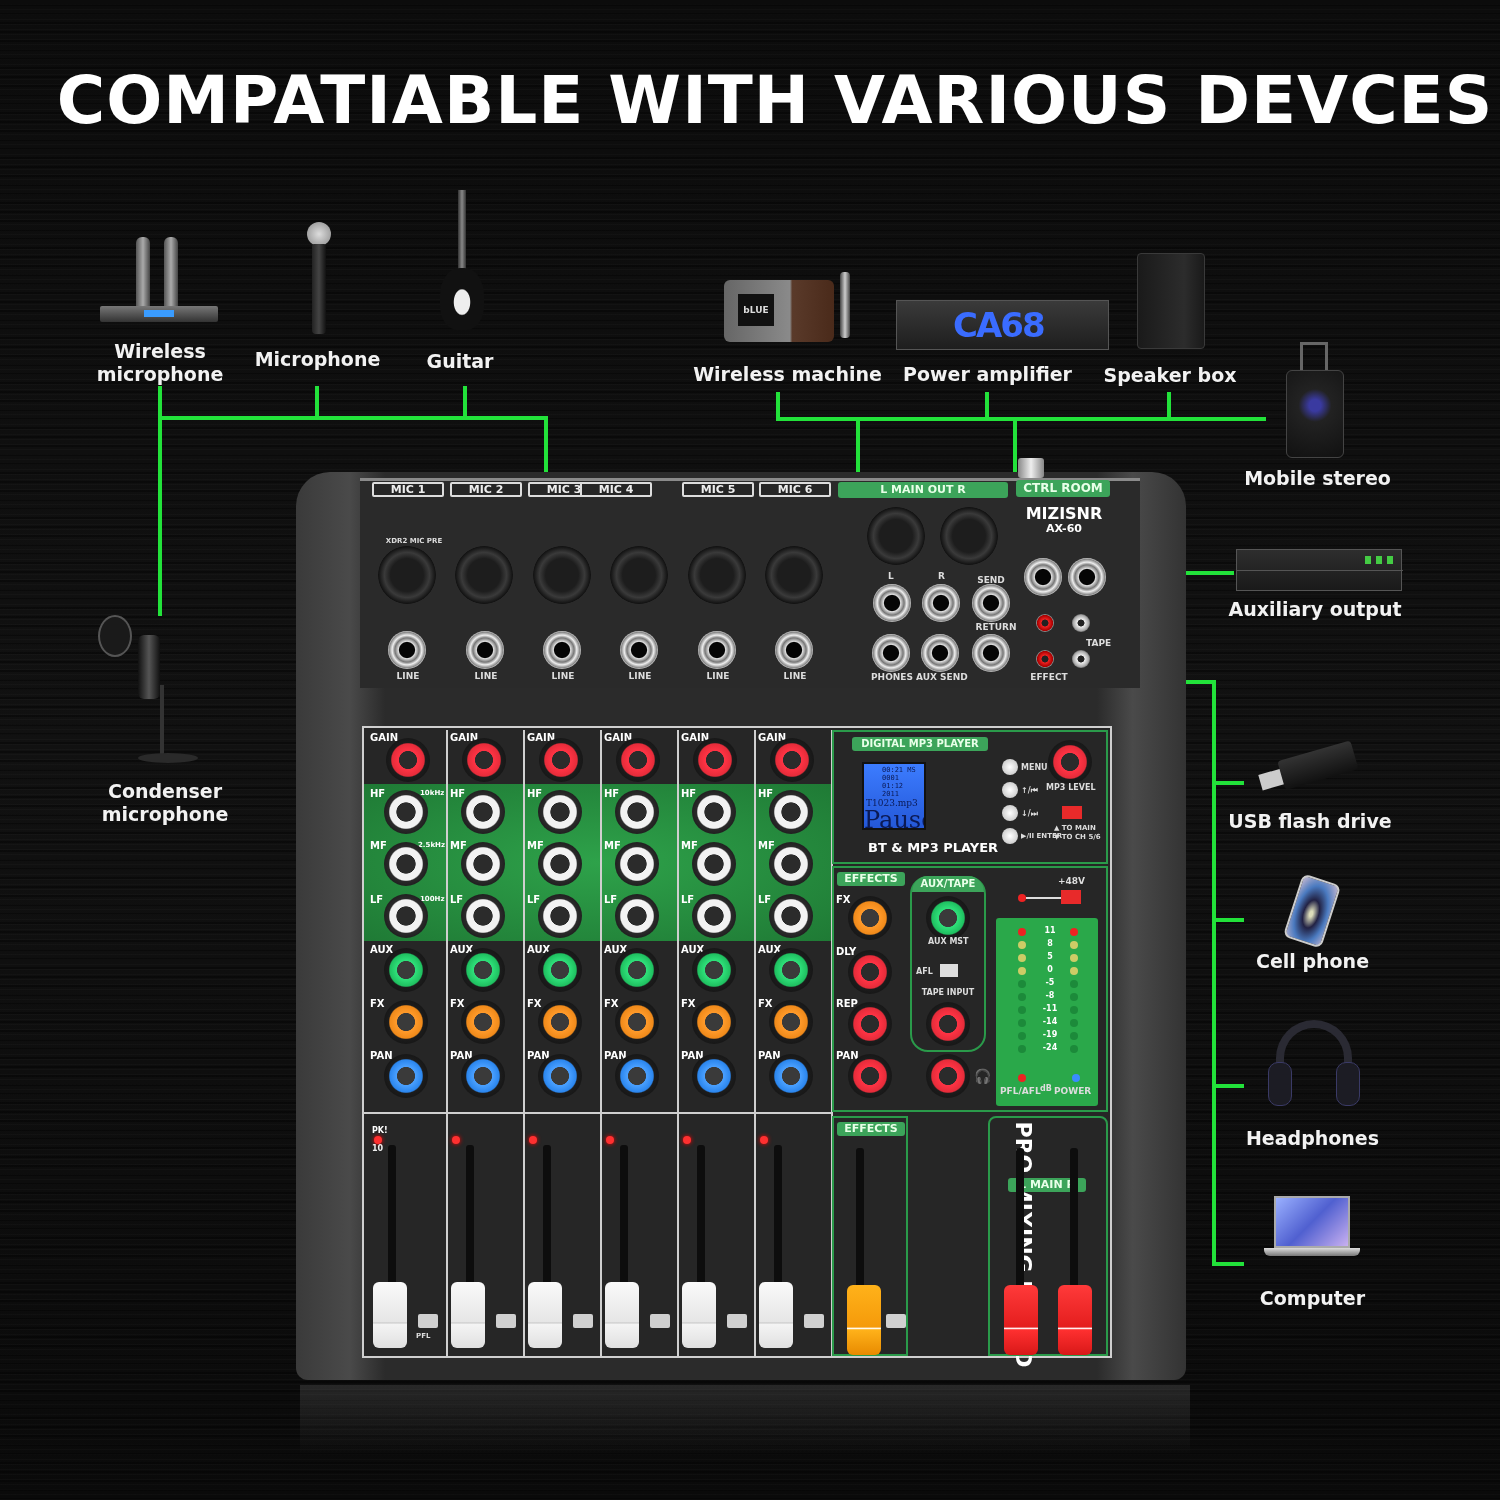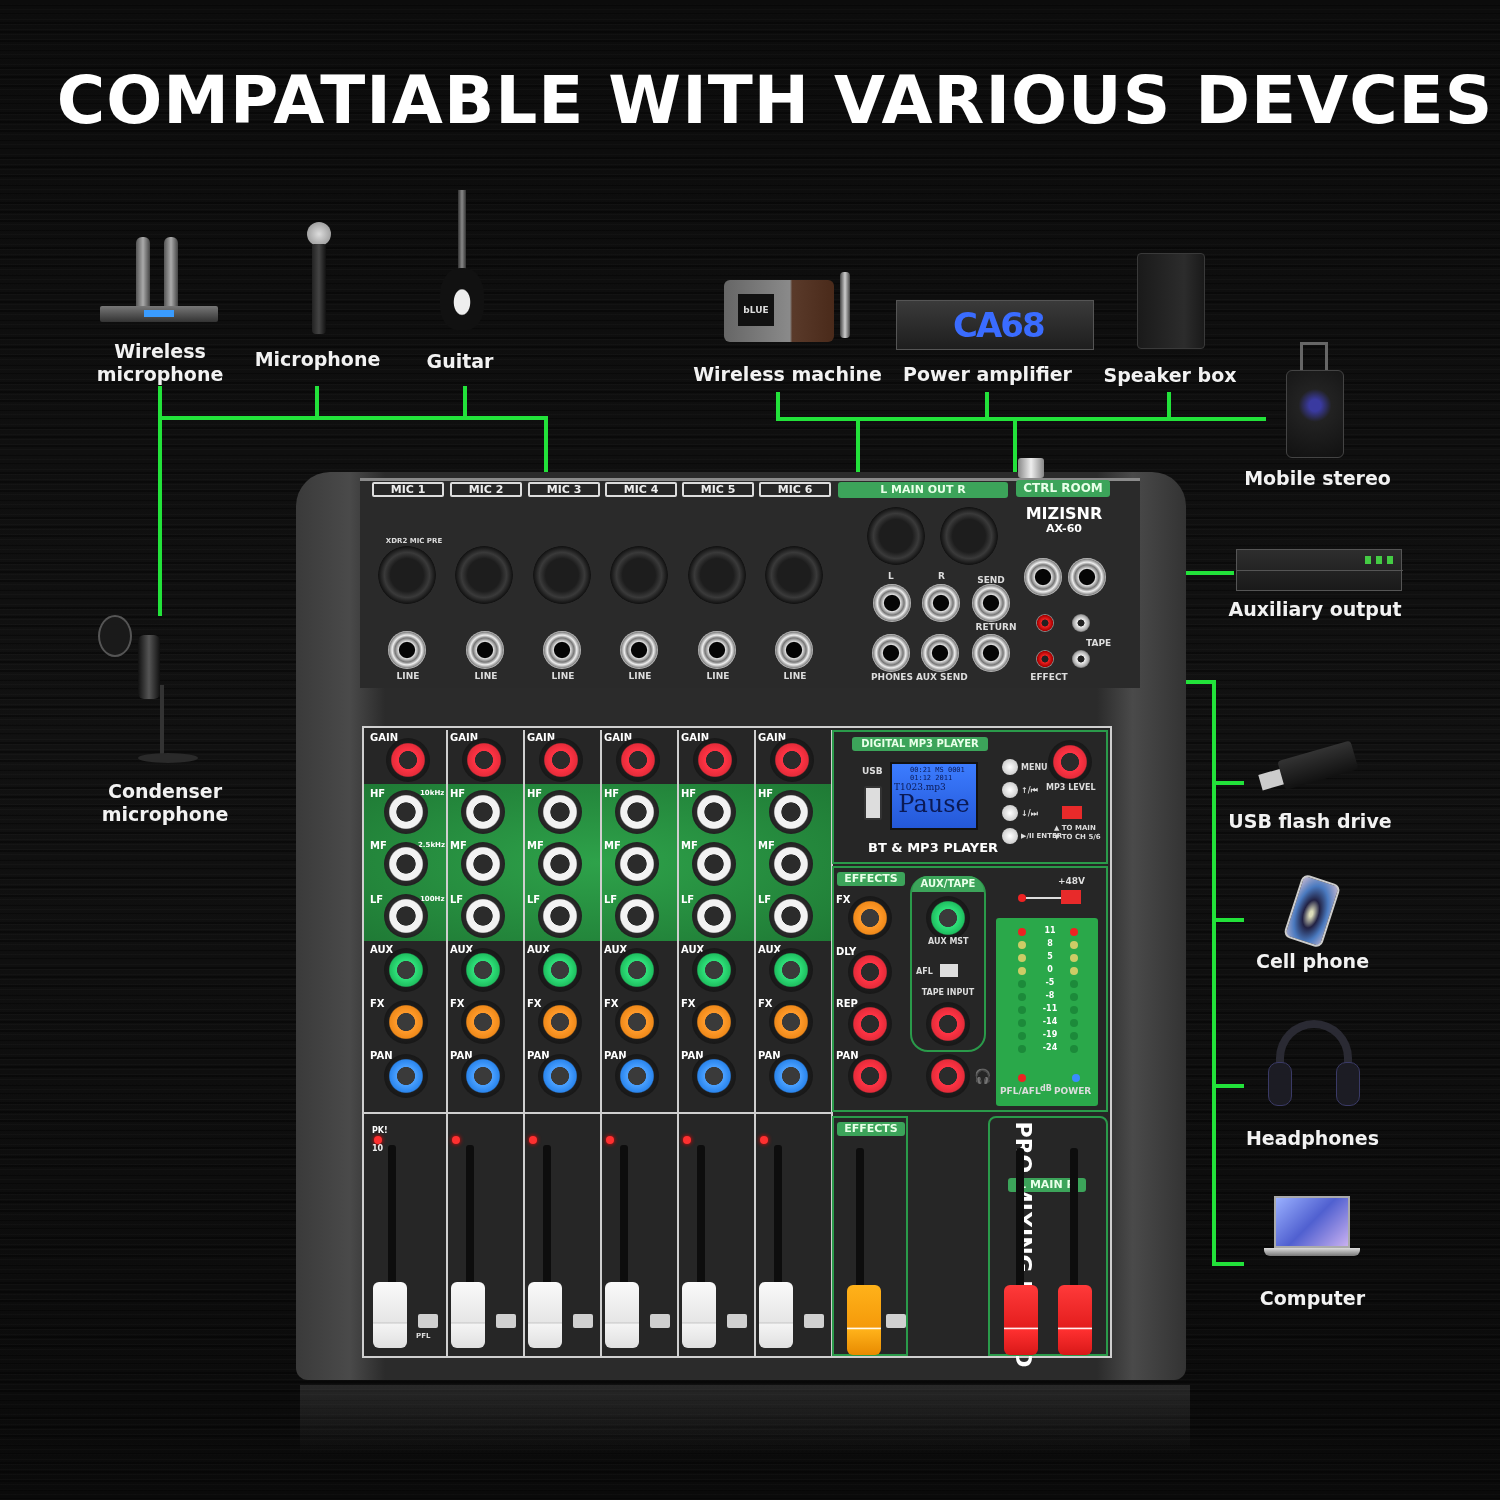--- a/index.html
+++ b/index.html
@@ -36,21 +36,21 @@
 .vline{position:absolute;width:2px;background:#cfcfcf}
 .hline{position:absolute;height:2px;background:#cfcfcf}
 .fader{position:absolute;width:34px;height:66px;border-radius:6px}
 .fwhite{background:linear-gradient(180deg,#fafafa,#e6e6e6 60%,#ccc 62%,#f4f4f4 64%,#e0e0e0)}
 .forange{background:linear-gradient(180deg,#ffb21a,#f59a0a 60%,#fff 62%,#ffb21a 64%,#e88a00)}
 .fred{background:linear-gradient(180deg,#ff3a3a,#e41e1e 60%,#fff 62%,#ff3030 64%,#d81818)}
 .slot{position:absolute;width:8px;background:#0d0d0d;border-radius:3px}
 .scale{position:absolute;font-size:8px;font-weight:bold;color:#eee;line-height:8px}
 .pfl{position:absolute;width:20px;height:14px;background:#d0d0d0;border-radius:2px}
 .pk{position:absolute;width:8px;height:8px;border-radius:50%;background:#ff3030;box-shadow:0 0 4px #f00}
-.lcd{position:absolute;left:890px;top:762px;width:88px;height:68px;background:linear-gradient(180deg,#3c7cff,#2458d8);border:2px solid #111;color:#0b1a55;font-family:"DejaVu Serif",serif;overflow:hidden}
+.lcd{position:absolute;left:862px;top:762px;width:64px;height:68px;background:linear-gradient(180deg,#3c7cff,#2458d8);border:2px solid #111;color:#0b1a55;font-family:"DejaVu Serif",serif;overflow:hidden}
 .mbtn{position:absolute;width:16px;height:16px;border-radius:50%;background:radial-gradient(circle,#fff,#bbb)}
 .meter{position:absolute;left:996px;top:918px;width:102px;height:188px;background:#2aa84a;border-radius:3px}
 .led{position:absolute;width:8px;height:8px;border-radius:50%}
 .reflect{left:300px;top:1385px;width:890px;height:70px;opacity:0.18;background:linear-gradient(180deg,#aaa,transparent)}
 </style>
 </head>
 <body>
 
 <div class="abs title">COMPATIABLE WITH VARIOUS DEVCES</div>
 
@@ -88,21 +88,21 @@
   <div>microphone</div>
 </div>
 
 <div class="dev" style="left:724px;top:272px;width:134px;height:72px">
   <div class="abs" style="left:0;top:8px;width:110px;height:62px;background:linear-gradient(90deg,#666,#8a8a8a 60%,#5a3a2a 62%,#4a2a1a);border-radius:6px"></div>
   <div class="abs" style="left:14px;top:22px;width:36px;height:32px;background:#111;color:#ddd;font-size:9px;font-weight:bold;text-align:center;line-height:32px">bLUE</div>
   <div class="abs" style="left:116px;top:0;width:10px;height:66px;background:linear-gradient(90deg,#444,#ccc,#444);border-radius:4px"></div>
 </div>
 <div class="abs lbl" style="left:690px;top:363px;width:195px">Wireless machine</div>
 
-<div class="dev" style="left:896px;top:300px;width:198px;height:50px;background:linear-gradient(180deg,#3a3a3a,#1e1e1e);border:1px solid #555">
+<div class="dev" style="left:896px;top:300px;width:213px;height:50px;background:linear-gradient(180deg,#3a3a3a,#1e1e1e);border:1px solid #555">
   <div class="abs" style="left:56px;top:2px;width:70px;height:44px;color:#3a6cff;font-size:34px;font-weight:bold;text-align:center;line-height:44px;letter-spacing:-2px">CA68</div>
 </div>
 <div class="abs lbl" style="left:895px;top:363px;width:185px">Power amplifier</div>
 
 <div class="dev" style="left:1137px;top:253px;width:68px;height:96px;background:linear-gradient(90deg,#1a1a1a,#2c2c2c 70%,#1a1a1a);border-radius:4px;border:1px solid #3a3a3a"></div>
 <div class="abs lbl" style="left:1095px;top:364px;width:150px">Speaker box</div>
 
 <div class="dev" style="left:1282px;top:342px;width:66px;height:118px">
   <div class="abs" style="left:18px;top:0;width:28px;height:30px;border:3px solid #666;border-bottom:none"></div>
   <div class="abs" style="left:4px;top:28px;width:58px;height:88px;background:radial-gradient(circle at 50% 40%,#3a3aa0 10%,#222 28%,#111);border-radius:6px;border:1px solid #444"></div>
@@ -189,21 +189,21 @@
 </div>
 
 <div class="abs mixer"></div>
 <div class="abs" style="left:1018px;top:458px;width:26px;height:20px;background:linear-gradient(90deg,#888,#eee,#888);border-radius:3px"></div>
 <div class="abs topplate"></div>
 
 <div>
   <div class="chtag" style="left:372px">MIC 1</div>
   <div class="chtag" style="left:450px">MIC 2</div>
   <div class="chtag" style="left:528px">MIC 3</div>
-  <div class="chtag" style="left:605px">MIC 4</div>
+  <div class="chtag" style="left:580px">MIC 4</div>
   <div class="chtag" style="left:682px">MIC 5</div>
   <div class="chtag" style="left:759px">MIC 6</div>
   <div class="gtag" style="left:838px;top:482px;width:170px;height:16px;line-height:16px">L  MAIN OUT R</div>
   <div class="gtag" style="left:1016px;top:480px;width:94px;height:17px;line-height:17px;font-size:12px">CTRL ROOM</div>
 </div>
 
 <div class="abs" style="left:1018px;top:504px;width:92px;text-align:center;font-weight:bold;font-size:16px">MIZISNR</div>
 <div class="abs" style="left:1018px;top:522px;width:92px;text-align:center;font-weight:bold;font-size:11px">AX-60</div>
 
 <div>

